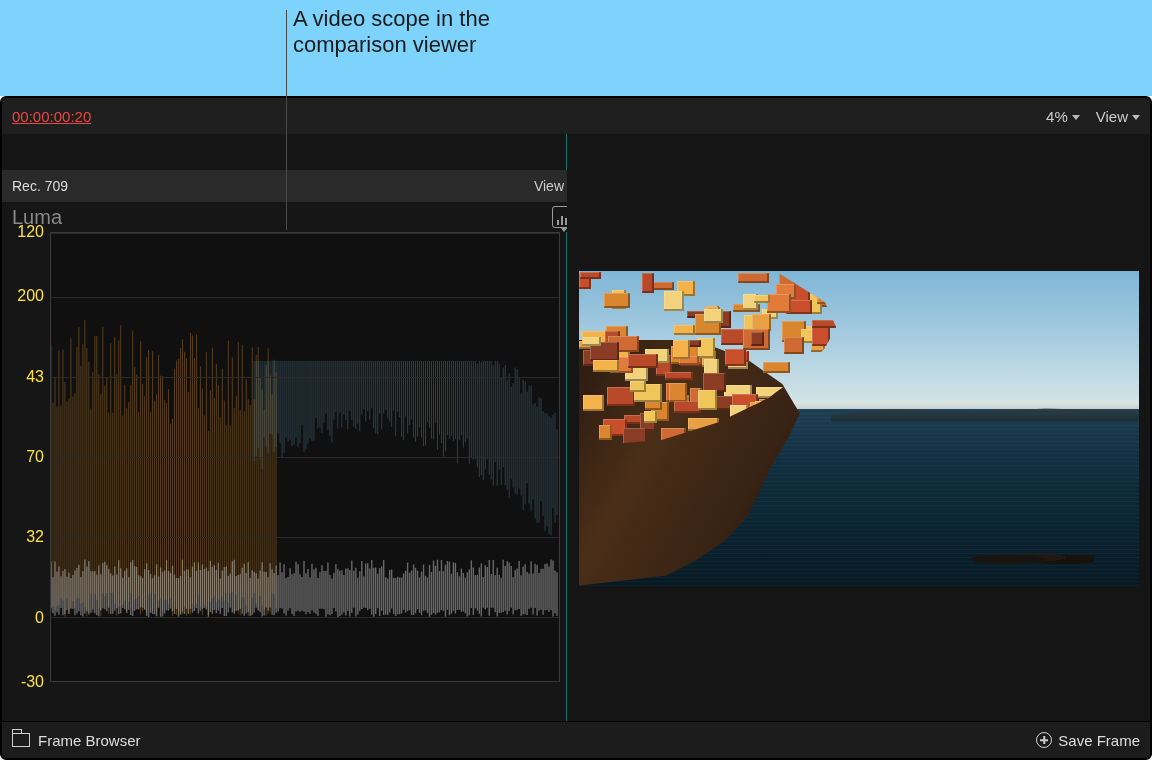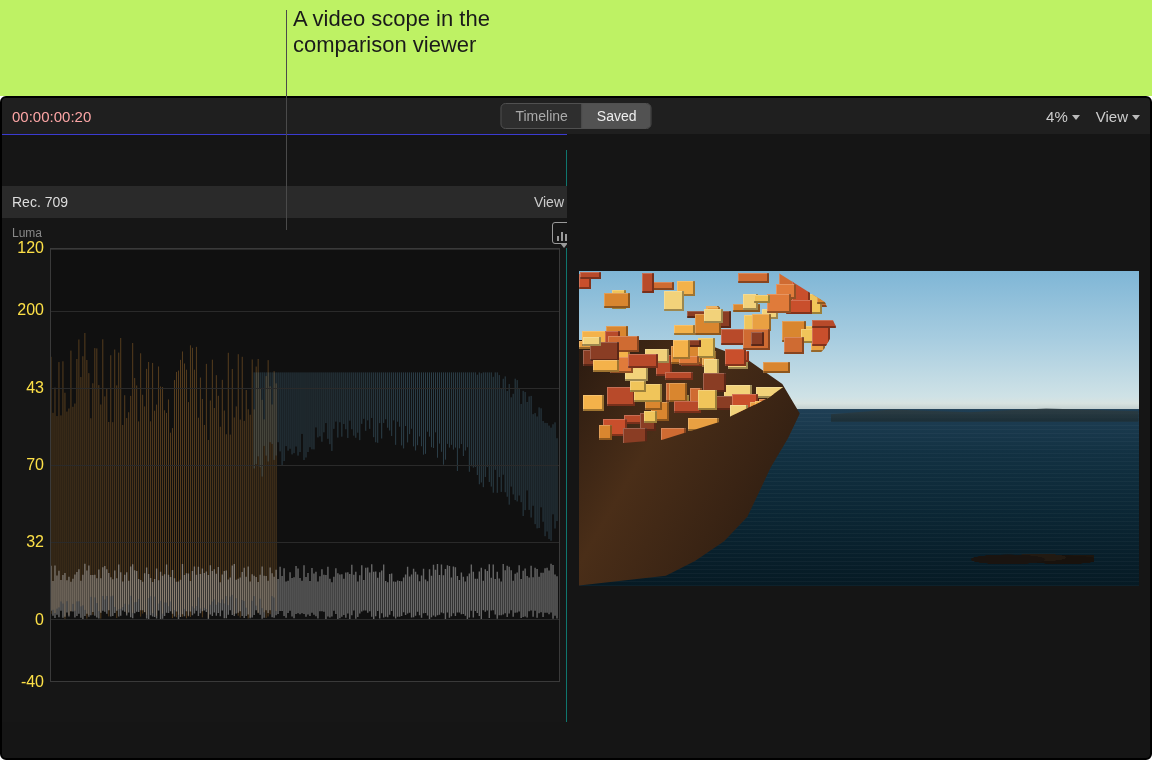--- a/index.html
+++ b/index.html
@@ -11,21 +11,21 @@
     background: #ffffff;
     color: #d3d3d3;
     overflow: hidden;
   }
   .callout-area {
     position: absolute;
     top: 0;
     left: 0;
     width: 1152px;
     height: 96px;
-    background: #bef264;
+    background: #7dd3fc;
   }
   .callout-text {
     position: absolute;
     left: 293px;
     top: 6px;
     font-size: 22px;
     line-height: 26px;
     color: #1a1a1a;
     white-space: pre;
   }
@@ -57,22 +57,23 @@
     right: 0;
     height: 36px;
     background: #1f1f1f;
     display: flex;
     align-items: center;
     padding: 0 10px;
     font-size: 15px;
     border-bottom: 1px solid #3b3bd1;
   }
   .timecode {
-    color: #fca5a5;
+    color: #ef4444;
     font-feature-settings: "tnum";
+    text-decoration: underline;
   }
   .top-center {
     position: absolute;
     left: 50%;
     transform: translateX(-50%);
     display: flex;
     align-items: center;
   }
   .seg {
     display: flex;
@@ -139,21 +140,21 @@
   
   .scope-label-row {
     position: absolute;
     top: 68px;
     left: 0;
     width: 564px;
     height: 30px;
     display: flex;
     align-items: center;
     padding: 0 10px;
-    font-size: 12px;
+    font-size: 20px;
     color: #888;
     background: #161616;
   }
   .scope-icon {
     margin-left: auto;
     width: 22px;
     height: 18px;
     border: 1.5px solid #9a9a9a;
     border-radius: 3px;
     display: flex;
@@ -175,21 +176,21 @@
     background: #9a9a9a;
   }
   .scope-icon span:nth-child(1){height:5px}
   .scope-icon span:nth-child(2){height:9px}
   .scope-icon span:nth-child(3){height:7px}
   .scope-icon span:nth-child(4){height:11px}
 
   
   .scope-panel {
     position: absolute;
-    top: 52px;
+    top: 36px;
     left: 0;
     width: 564px;
     bottom: 36px;
     background: #161616;
     border-right: 7px solid #0f766e;
   }
   
   .waveform-wrap {
     position: absolute;
     top: 98px;
@@ -332,26 +333,20 @@
 <div class="callout-area">
   <div class="callout-text">A video scope in the
 comparison viewer</div>
 </div>
 <div class="callout-line"></div>
 
 <div class="app-frame">
 
   <div class="top-toolbar">
     <span class="timecode">00:00:00:20</span>
-    <div class="top-center">
-      <div class="seg">
-        <div class="seg-btn">Timeline</div>
-        <div class="seg-btn active">Saved</div>
-      </div>
-    </div>
     <div class="top-right">
       <span class="dd">
         <span>4%</span>
         <span class="chev"></span>
       </span>
       <span class="dd">
         <span>View</span>
         <span class="chev"></span>
       </span>
     </div>
@@ -376,21 +371,21 @@
     </div>
 
     <div class="waveform-wrap">
       <div class="y-ticks" id="yTicks">
           <div class="y-tick" style="top: 0%;">120</div>
           <div class="y-tick" style="top: 14.2857%;">200</div>
           <div class="y-tick" style="top: 32.1429%;">43</div>
           <div class="y-tick" style="top: 50%;">70</div>
           <div class="y-tick" style="top: 67.8571%;">32</div>
           <div class="y-tick" style="top: 85.7143%;">0</div>
-          <div class="y-tick" style="top: 100%;">-40</div>
+          <div class="y-tick" style="top: 100%;">-30</div>
         </div>
       <div class="waveform-plot" id="plot">
         <svg class="waveform-svg" id="wfsvg" preserveAspectRatio="none" viewBox="0 0 510 452">
             <path d="M0.0 381.8 L0.0 112.8 M2.0 377.5 L2.0 171.4 M4.0 380.9 L4.0 145.0 M6.0 376.3 L6.0 174.8 M8.0 375.0 L8.0 118.3 M10.0 368.8 L10.0 174.1 M12.0 371.0 L12.0 117.5 M14.0 387.0 L14.0 150.4 M16.0 368.5 L16.0 170.1 M18.0 383.2 L18.0 166.9 M20.0 379.2 L20.0 106.3 M22.0 371.3 L22.0 165.1 M24.0 378.5 L24.0 161.7 M26.0 368.7 L26.0 115.1 M28.0 368.6 L28.0 94.7 M30.0 373.9 L30.0 134.0 M32.0 372.9 L32.0 112.2 M34.0 377.6 L34.0 87.9 M36.0 386.8 L36.0 116.1 M38.0 383.0 L38.0 129.9 M40.0 363.9 L40.0 177.1 M42.0 382.7 L42.0 140.5 M44.0 364.6 L44.0 103.7 M46.0 370.5 L46.0 104.0 M48.0 378.9 L48.0 142.4 M50.0 386.7 L50.0 162.7 M52.0 363.0 L52.0 94.5 M54.0 366.7 L54.0 154.2 M56.0 363.1 L56.0 145.5 M58.0 384.4 L58.0 181.0 M60.0 363.4 L60.0 111.2 M62.0 362.7 L62.0 181.2 M64.0 374.5 L64.0 105.2 M66.0 386.1 L66.0 142.7 M68.0 376.9 L68.0 108.4 M70.0 376.4 L70.0 93.1 M72.0 374.6 L72.0 184.1 M74.0 371.2 L74.0 153.0 M76.0 381.3 L76.0 176.9 M78.0 372.0 L78.0 170.8 M80.0 362.9 L80.0 153.7 M82.0 380.7 L82.0 98.4 M84.0 369.6 L84.0 135.0 M86.0 369.2 L86.0 142.8 M88.0 366.1 L88.0 180.4 M90.0 384.6 L90.0 109.1 M92.0 381.5 L92.0 152.5 M94.0 380.3 L94.0 164.7 M96.0 382.7 L96.0 125.4 M98.0 365.3 L98.0 118.2 M100.0 363.3 L100.0 180.3 M102.0 381.0 L102.0 119.2 M104.0 363.7 L104.0 169.2 M106.0 383.8 L106.0 162.8 M108.0 371.0 L108.0 122.9 M110.0 368.1 L110.0 143.9 M112.0 381.5 L112.0 144.4 M114.0 369.8 L114.0 168.7 M116.0 369.9 L116.0 171.5 M118.0 373.8 L118.0 157.4 M120.0 368.8 L120.0 192.2 M122.0 386.2 L122.0 187.4 M124.0 377.8 L124.0 137.1 M126.0 385.3 L126.0 128.6 M128.0 382.7 L128.0 127.2 M130.0 384.9 L130.0 116.0 M132.0 384.8 L132.0 107.2 M134.0 376.5 L134.0 119.8 M136.0 386.4 L136.0 126.3 M138.0 384.6 L138.0 160.2 M140.0 385.0 L140.0 100.8 M142.0 373.9 L142.0 103.4 M144.0 376.0 L144.0 126.3 M146.0 373.6 L146.0 102.4 M148.0 364.5 L148.0 176.5 M150.0 376.2 L150.0 134.5 M152.0 385.4 L152.0 156.9 M154.0 375.4 L154.0 184.1 M156.0 376.7 L156.0 120.2 M158.0 385.9 L158.0 199.8 M160.0 372.2 L160.0 158.5 M162.0 368.8 L162.0 115.8 M164.0 366.6 L164.0 166.4 M166.0 372.2 L166.0 132.0 M168.0 369.7 L168.0 153.6 M170.0 370.5 L170.0 186.0 M172.0 366.6 L172.0 136.9 M174.0 370.9 L174.0 169.0 M176.0 363.2 L176.0 193.8 M178.0 372.7 L178.0 108.6 M180.0 363.7 L180.0 194.2 M182.0 361.8 L182.0 125.5 M184.0 381.9 L184.0 176.3 M186.0 365.4 L186.0 164.7 M188.0 383.7 L188.0 110.1 M190.0 385.7 L190.0 178.5 M192.0 367.3 L192.0 112.8 M194.0 368.4 L194.0 179.8 M196.0 375.3 L196.0 147.5 M198.0 386.7 L198.0 167.7 M200.0 385.0 L200.0 173.4 M202.0 368.1 L202.0 115.6 M204.0 363.2 L204.0 167.8 M206.0 373.1 L206.0 123.0 M208.0 381.1 L208.0 115.1 M210.0 365.9 L210.0 145.5 M212.0 375.8 L212.0 157.8 M214.0 380.1 L214.0 178.3 M216.0 386.0 L216.0 133.0 M218.0 384.5 L218.0 116.3 M220.0 382.2 L220.0 143.8 M222.0 363.2 L222.0 162.7 M224.0 364.7 L224.0 127.8 M226.0 378.7 L226.0 140.6 " stroke="#f2a23c" stroke-width="1" stroke-opacity="0.32" fill="none"></path>
             <path d="M204.0 229.6 L204.0 129.1 M206.0 225.0 L206.0 129.1 M208.0 216.9 L208.0 129.1 M210.0 228.3 L210.0 129.1 M212.0 238.1 L212.0 129.1 M214.0 206.0 L214.0 129.1 M216.0 216.2 L216.0 129.1 M218.0 222.3 L218.0 129.1 M220.0 202.2 L220.0 129.1 M222.0 203.9 L222.0 129.1 M224.0 220.7 L224.0 129.1 M226.0 216.1 L226.0 129.1 M228.0 202.2 L228.0 129.1 M230.0 211.8 L230.0 129.1 M232.0 226.2 L232.0 129.1 M234.0 221.8 L234.0 129.1 M236.0 206.3 L236.0 129.1 M238.0 211.0 L238.0 129.1 M240.0 209.0 L240.0 129.1 M242.0 214.9 L242.0 129.1 M244.0 213.6 L244.0 129.1 M246.0 206.7 L246.0 129.1 M248.0 216.2 L248.0 129.1 M250.0 212.4 L250.0 129.1 M252.0 193.5 L252.0 129.1 M254.0 220.8 L254.0 129.1 M256.0 218.2 L256.0 129.1 M258.0 212.4 L258.0 129.1 M260.0 207.4 L260.0 129.1 M262.0 209.6 L262.0 129.1 M264.0 209.7 L264.0 129.1 M266.0 186.7 L266.0 129.1 M268.0 197.1 L268.0 129.1 M270.0 196.0 L270.0 129.1 M272.0 201.7 L272.0 129.1 M274.0 191.8 L274.0 129.1 M276.0 182.2 L276.0 129.1 M278.0 198.6 L278.0 129.1 M280.0 204.2 L280.0 129.1 M282.0 211.3 L282.0 129.1 M284.0 188.2 L284.0 129.1 M286.0 180.6 L286.0 129.1 M288.0 197.3 L288.0 129.1 M290.0 181.3 L290.0 129.1 M292.0 196.4 L292.0 129.1 M294.0 183.1 L294.0 129.1 M296.0 188.6 L296.0 129.1 M298.0 197.7 L298.0 129.1 M300.0 179.6 L300.0 129.1 M302.0 188.6 L302.0 129.1 M304.0 195.3 L304.0 129.1 M306.0 197.5 L306.0 129.1 M308.0 192.2 L308.0 129.1 M310.0 200.0 L310.0 129.1 M312.0 183.0 L312.0 129.1 M314.0 177.7 L314.0 129.1 M316.0 190.2 L316.0 129.1 M318.0 179.3 L318.0 129.1 M320.0 188.2 L320.0 129.1 M322.0 176.8 L322.0 129.1 M324.0 196.9 L324.0 129.1 M326.0 202.2 L326.0 129.1 M328.0 202.8 L328.0 129.1 M330.0 182.2 L330.0 129.1 M332.0 198.3 L332.0 129.1 M334.0 182.0 L334.0 129.1 M336.0 178.2 L336.0 129.1 M338.0 187.0 L338.0 129.1 M340.0 189.9 L340.0 129.1 M342.0 195.6 L342.0 129.1 M344.0 179.3 L344.0 129.1 M346.0 204.9 L346.0 129.1 M348.0 180.7 L348.0 129.1 M350.0 185.9 L350.0 129.1 M352.0 205.5 L352.0 129.1 M354.0 208.7 L354.0 129.1 M356.0 185.2 L356.0 129.1 M358.0 202.4 L358.0 129.1 M360.0 193.7 L360.0 129.1 M362.0 188.1 L362.0 129.1 M364.0 206.5 L364.0 129.1 M366.0 210.8 L366.0 129.1 M368.0 205.3 L368.0 129.1 M370.0 196.1 L370.0 129.1 M372.0 206.4 L372.0 129.1 M374.0 215.2 L374.0 129.1 M376.0 214.3 L376.0 129.1 M378.0 191.2 L378.0 129.1 M380.0 196.3 L380.0 129.1 M382.0 207.4 L382.0 129.1 M384.0 208.2 L384.0 129.1 M386.0 191.8 L386.0 129.1 M388.0 218.4 L388.0 129.1 M390.0 203.6 L390.0 129.1 M392.0 212.2 L392.0 129.1 M394.0 225.7 L394.0 129.1 M396.0 220.4 L396.0 129.1 M398.0 203.9 L398.0 129.1 M400.0 207.8 L400.0 129.1 M402.0 204.9 L402.0 129.1 M404.0 209.9 L404.0 129.1 M406.0 207.8 L406.0 129.1 M408.0 232.3 L408.0 129.1 M410.0 208.6 L410.0 129.1 M412.0 204.1 L412.0 129.1 M414.0 216.6 L414.0 129.1 M416.0 210.8 L416.0 129.1 M418.0 207.4 L418.0 129.1 M420.0 233.1 L420.0 129.1 M422.0 227.3 L422.0 129.1 M424.0 228.7 L424.0 129.1 M426.0 228.0 L426.0 129.1 M428.0 236.5 L428.0 131.5 M430.0 246.2 L430.0 129.1 M432.0 244.3 L432.0 130.0 M434.0 249.2 L434.0 129.1 M436.0 238.5 L436.0 129.1 M438.0 228.2 L438.0 129.1 M440.0 243.8 L440.0 129.1 M442.0 248.6 L442.0 129.1 M444.0 255.0 L444.0 133.7 M446.0 231.1 L446.0 129.1 M448.0 255.1 L448.0 129.1 M450.0 238.7 L450.0 131.9 M452.0 254.2 L452.0 146.1 M454.0 236.2 L454.0 135.8 M456.0 254.5 L456.0 133.3 M458.0 259.2 L458.0 148.6 M460.0 267.5 L460.0 141.3 M462.0 248.6 L462.0 155.2 M464.0 256.8 L464.0 151.5 M466.0 262.7 L466.0 135.7 M468.0 264.1 L468.0 137.2 M470.0 257.9 L470.0 146.1 M472.0 264.9 L472.0 162.1 M474.0 279.4 L474.0 148.4 M476.0 273.2 L476.0 149.7 M478.0 252.6 L478.0 160.1 M480.0 273.0 L480.0 154.2 M482.0 281.0 L482.0 153.7 M484.0 268.7 L484.0 172.8 M486.0 287.9 L486.0 171.7 M488.0 292.3 L488.0 175.2 M490.0 291.9 L490.0 165.7 M492.0 270.3 L492.0 166.7 M494.0 285.4 L494.0 179.9 M496.0 300.5 L496.0 181.9 M498.0 295.6 L498.0 182.1 M500.0 303.4 L500.0 184.8 M502.0 305.3 L502.0 186.9 M504.0 277.6 L504.0 183.4 M506.0 292.5 L506.0 181.4 M508.0 284.7 L508.0 198.0 " stroke="#6aa9c7" stroke-width="1" stroke-opacity="0.32" fill="none"></path>
             <path d="M0.0 378.5 L0.0 331.5 M2.0 383.6 L2.0 347.3 M4.0 386.1 L4.0 331.1 M6.0 382.6 L6.0 341.5 M8.0 385.2 L8.0 336.6 M10.0 378.4 L10.0 346.4 M12.0 385.7 L12.0 341.0 M14.0 384.7 L14.0 339.1 M16.0 380.4 L16.0 346.7 M18.0 384.5 L18.0 342.8 M20.0 378.9 L20.0 348.1 M22.0 379.3 L22.0 345.0 M24.0 385.6 L24.0 340.5 M26.0 384.0 L26.0 338.0 M28.0 381.6 L28.0 335.0 M30.0 385.7 L30.0 347.0 M32.0 387.0 L32.0 340.9 M34.0 383.9 L34.0 329.4 M36.0 381.6 L36.0 336.5 M38.0 384.8 L38.0 331.2 M40.0 383.1 L40.0 341.2 M42.0 379.8 L42.0 341.2 M44.0 383.7 L44.0 340.9 M46.0 385.6 L46.0 344.5 M48.0 386.6 L48.0 335.3 M50.0 380.5 L50.0 344.4 M52.0 378.5 L52.0 333.0 M54.0 379.6 L54.0 331.7 M56.0 381.7 L56.0 335.2 M58.0 378.0 L58.0 338.9 M60.0 384.5 L60.0 343.4 M62.0 384.1 L62.0 345.5 M64.0 380.8 L64.0 336.4 M66.0 378.6 L66.0 344.5 M68.0 384.4 L68.0 330.1 M70.0 383.6 L70.0 338.3 M72.0 378.3 L72.0 347.9 M74.0 379.5 L74.0 340.8 M76.0 383.4 L76.0 338.3 M78.0 380.2 L78.0 347.2 M80.0 385.4 L80.0 332.3 M82.0 386.4 L82.0 329.8 M84.0 381.2 L84.0 336.0 M86.0 379.5 L86.0 336.9 M88.0 379.9 L88.0 345.2 M90.0 377.9 L90.0 346.4 M92.0 378.0 L92.0 348.1 M94.0 379.9 L94.0 339.2 M96.0 386.5 L96.0 333.3 M98.0 387.4 L98.0 340.1 M100.0 383.2 L100.0 344.2 M102.0 384.5 L102.0 348.4 M104.0 385.0 L104.0 345.2 M106.0 386.6 L106.0 334.3 M108.0 378.2 L108.0 346.5 M110.0 387.1 L110.0 337.6 M112.0 386.9 L112.0 341.8 M114.0 383.9 L114.0 340.4 M116.0 380.6 L116.0 330.1 M118.0 380.8 L118.0 340.9 M120.0 378.9 L120.0 343.1 M122.0 381.7 L122.0 335.8 M124.0 384.4 L124.0 344.5 M126.0 379.4 L126.0 348.2 M128.0 387.3 L128.0 348.0 M130.0 385.0 L130.0 346.0 M132.0 382.1 L132.0 329.7 M134.0 384.3 L134.0 341.1 M136.0 379.1 L136.0 339.2 M138.0 383.8 L138.0 339.4 M140.0 379.2 L140.0 347.3 M142.0 383.1 L142.0 336.8 M144.0 381.3 L144.0 332.1 M146.0 378.5 L146.0 340.8 M148.0 383.9 L148.0 332.5 M150.0 381.1 L150.0 340.0 M152.0 379.1 L152.0 334.4 M154.0 378.3 L154.0 339.1 M156.0 379.9 L156.0 337.4 M158.0 387.2 L158.0 341.1 M160.0 382.5 L160.0 330.8 M162.0 384.1 L162.0 337.0 M164.0 380.3 L164.0 335.1 M166.0 383.6 L166.0 339.9 M168.0 380.9 L168.0 332.6 M170.0 384.3 L170.0 348.7 M172.0 378.3 L172.0 340.6 M174.0 386.4 L174.0 336.9 M176.0 386.3 L176.0 336.5 M178.0 382.8 L178.0 345.8 M180.0 378.0 L180.0 343.6 M182.0 382.9 L182.0 331.1 M184.0 384.1 L184.0 329.6 M186.0 381.5 L186.0 346.1 M188.0 380.7 L188.0 345.1 M190.0 379.1 L190.0 343.7 M192.0 384.1 L192.0 338.0 M194.0 386.2 L194.0 333.6 M196.0 383.9 L196.0 343.0 M198.0 382.4 L198.0 332.3 M200.0 386.3 L200.0 348.0 M202.0 385.5 L202.0 340.3 M204.0 383.0 L204.0 341.9 M206.0 378.0 L206.0 343.3 M208.0 380.7 L208.0 348.5 M210.0 382.6 L210.0 340.8 M212.0 386.9 L212.0 332.2 M214.0 385.8 L214.0 341.8 M216.0 377.9 L216.0 342.1 M218.0 380.9 L218.0 347.2 M220.0 377.9 L220.0 333.2 M222.0 385.2 L222.0 339.3 M224.0 385.7 L224.0 343.0 M226.0 383.1 L226.0 335.5 M228.0 381.8 L228.0 345.2 M230.0 378.7 L230.0 332.5 M232.0 378.8 L232.0 342.2 M234.0 383.9 L234.0 334.1 M236.0 385.9 L236.0 348.0 M238.0 380.9 L238.0 347.1 M240.0 378.6 L240.0 338.3 M242.0 384.5 L242.0 344.3 M244.0 386.4 L244.0 343.4 M246.0 381.9 L246.0 331.8 M248.0 381.1 L248.0 334.3 M250.0 382.2 L250.0 344.3 M252.0 381.0 L252.0 347.1 M254.0 382.0 L254.0 331.0 M256.0 384.7 L256.0 343.2 M258.0 382.4 L258.0 338.9 M260.0 384.1 L260.0 347.3 M262.0 380.7 L262.0 333.7 M264.0 382.8 L264.0 339.4 M266.0 384.2 L266.0 337.8 M268.0 386.5 L268.0 348.0 M270.0 379.0 L270.0 342.3 M272.0 379.0 L272.0 335.1 M274.0 379.5 L274.0 340.9 M276.0 387.1 L276.0 341.1 M278.0 384.6 L278.0 332.4 M280.0 385.6 L280.0 344.9 M282.0 384.5 L282.0 348.7 M284.0 378.4 L284.0 342.9 M286.0 382.0 L286.0 333.9 M288.0 387.4 L288.0 339.2 M290.0 386.4 L290.0 340.7 M292.0 384.9 L292.0 340.3 M294.0 382.9 L294.0 345.0 M296.0 385.8 L296.0 338.6 M298.0 381.5 L298.0 338.3 M300.0 387.0 L300.0 340.1 M302.0 383.2 L302.0 330.3 M304.0 378.2 L304.0 340.8 M306.0 386.9 L306.0 337.7 M308.0 385.0 L308.0 347.9 M310.0 381.4 L310.0 341.3 M312.0 379.4 L312.0 331.0 M314.0 378.2 L314.0 346.4 M316.0 378.3 L316.0 333.4 M318.0 380.6 L318.0 333.2 M320.0 379.1 L320.0 338.6 M322.0 384.9 L322.0 329.9 M324.0 387.3 L324.0 337.7 M326.0 384.3 L326.0 337.4 M328.0 378.7 L328.0 343.9 M330.0 386.5 L330.0 338.1 M332.0 381.1 L332.0 336.5 M334.0 385.5 L334.0 330.0 M336.0 384.8 L336.0 347.3 M338.0 385.4 L338.0 348.6 M340.0 382.8 L340.0 340.0 M342.0 378.8 L342.0 339.4 M344.0 384.5 L344.0 347.9 M346.0 386.5 L346.0 348.1 M348.0 384.7 L348.0 346.8 M350.0 384.7 L350.0 347.5 M352.0 383.9 L352.0 347.7 M354.0 380.0 L354.0 343.6 M356.0 382.9 L356.0 340.7 M358.0 381.4 L358.0 332.4 M360.0 380.7 L360.0 342.7 M362.0 385.5 L362.0 340.6 M364.0 385.4 L364.0 334.5 M366.0 383.7 L366.0 337.7 M368.0 379.5 L368.0 340.7 M370.0 383.1 L370.0 347.6 M372.0 385.7 L372.0 341.5 M374.0 381.2 L374.0 334.5 M376.0 380.9 L376.0 345.8 M378.0 383.5 L378.0 347.7 M380.0 387.3 L380.0 335.0 M382.0 385.2 L382.0 342.0 M384.0 383.5 L384.0 330.3 M386.0 384.8 L386.0 335.6 M388.0 383.1 L388.0 329.7 M390.0 382.6 L390.0 341.1 M392.0 380.3 L392.0 330.0 M394.0 381.1 L394.0 341.3 M396.0 387.1 L396.0 334.8 M398.0 380.2 L398.0 330.9 M400.0 385.7 L400.0 331.6 M402.0 384.2 L402.0 343.8 M404.0 381.2 L404.0 332.1 M406.0 383.9 L406.0 332.9 M408.0 380.3 L408.0 342.2 M410.0 380.2 L410.0 346.4 M412.0 382.2 L412.0 338.6 M414.0 381.8 L414.0 343.0 M416.0 383.6 L416.0 347.9 M418.0 387.0 L418.0 342.3 M420.0 385.6 L420.0 339.6 M422.0 378.4 L422.0 330.2 M424.0 385.5 L424.0 337.6 M426.0 378.7 L426.0 345.0 M428.0 380.9 L428.0 345.0 M430.0 384.1 L430.0 337.4 M432.0 387.0 L432.0 333.4 M434.0 378.1 L434.0 347.1 M436.0 379.5 L436.0 335.2 M438.0 378.2 L438.0 337.0 M440.0 386.1 L440.0 329.9 M442.0 378.2 L442.0 344.0 M444.0 378.0 L444.0 330.0 M446.0 382.4 L446.0 345.3 M448.0 386.8 L448.0 337.8 M450.0 383.3 L450.0 344.7 M452.0 383.1 L452.0 347.9 M454.0 382.5 L454.0 329.7 M456.0 381.2 L456.0 336.0 M458.0 385.0 L458.0 331.3 M460.0 381.5 L460.0 332.5 M462.0 378.1 L462.0 336.0 M464.0 384.8 L464.0 347.1 M466.0 380.6 L466.0 339.9 M468.0 380.4 L468.0 338.4 M470.0 379.3 L470.0 330.9 M472.0 386.2 L472.0 345.2 M474.0 385.0 L474.0 336.6 M476.0 384.6 L476.0 334.2 M478.0 385.5 L478.0 342.1 M480.0 379.0 L480.0 343.6 M482.0 378.2 L482.0 331.3 M484.0 384.9 L484.0 343.5 M486.0 378.4 L486.0 333.6 M488.0 385.9 L488.0 334.9 M490.0 381.1 L490.0 343.0 M492.0 380.0 L492.0 338.8 M494.0 385.1 L494.0 338.8 M496.0 380.6 L496.0 334.0 M498.0 380.7 L498.0 333.5 M500.0 382.2 L500.0 336.4 M502.0 380.3 L502.0 329.4 M504.0 386.8 L504.0 330.5 M506.0 383.6 L506.0 340.6 M508.0 386.5 L508.0 342.3 " stroke="#bfbfbf" stroke-width="1.4" stroke-opacity="0.5" fill="none"></path>
           </svg>
       <div class="grid-line" style="top: 0%;"></div>
           <div class="grid-line" style="top: 14.2857%;"></div>
           <div class="grid-line" style="top: 32.1429%;"></div>
@@ -526,14 +521,22 @@
           <div class="bld" style="left: 5.16514%; top: 50.5383%; width: 9.24215%; height: 7.23819%; background: rgb(244, 178, 74);"></div>
           <div class="bld" style="left: 83.458%; top: 28.0419%; width: 8.73971%; height: 4.44058%; background: rgb(184, 74, 42);"></div>
           <div class="bld" style="left: 42.6988%; top: 67.8971%; width: 6.84543%; height: 11.0617%; background: rgb(240, 197, 90);"></div>
           <div class="bld" style="left: 63.1656%; top: 74.0168%; width: 5.52004%; height: 8.84992%; background: rgb(244, 178, 74);"></div>
           <div class="bld" style="left: 15.9951%; top: 89.1787%; width: 8.36644%; height: 10.5834%; background: rgb(138, 61, 36);"></div>
         </div>
       <div class="rocks"></div>
     </div>
   </div>
 
+  <div class="bottom-bar">
+    <span class="fb-icon"></span>
+    <span>Frame Browser</span>
+    <span class="save-frame">
+      <span class="plus-circ"></span>
+      <span>Save Frame</span>
+    </span>
+  </div>
 
 </div>
 
 </body></html>

